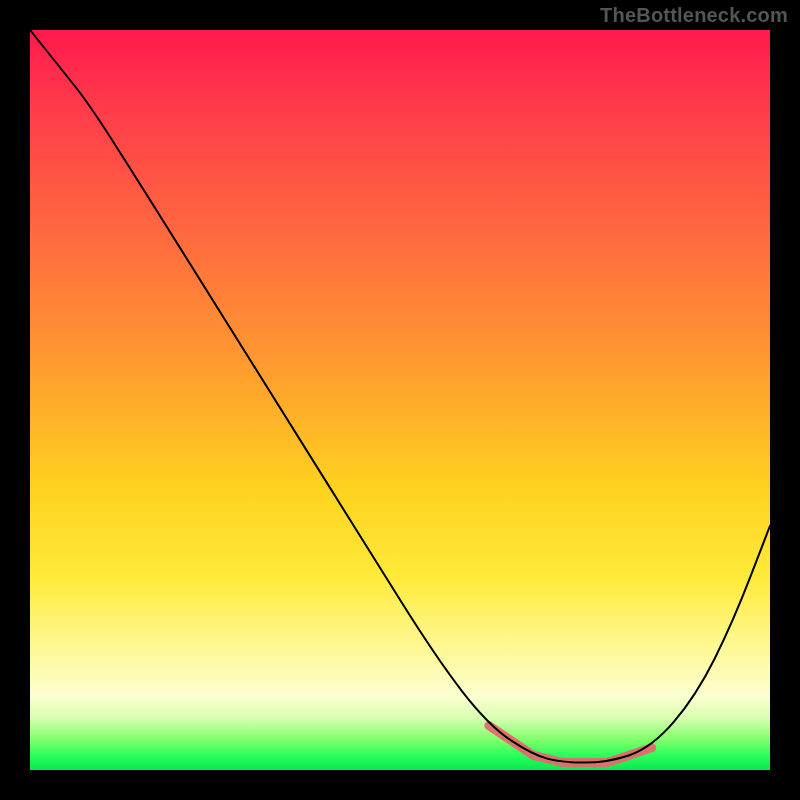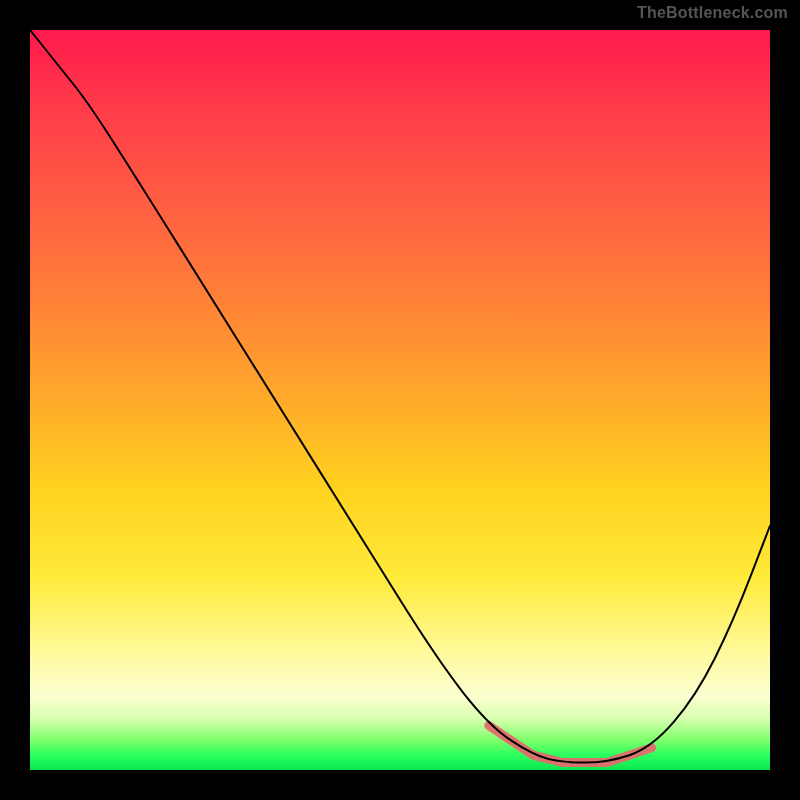--- a/index.html
+++ b/index.html
@@ -15,21 +15,21 @@
     position: relative;
     width: 800px;
     height: 800px;
     background: #000;
   }
   .watermark {
     position: absolute;
     top: 4px;
     right: 12px;
     color: #555;
-    font-size: 16px;
+    font-size: 20px;
     font-weight: 600;
     letter-spacing: 0.2px;
     z-index: 20;
   }
   .plot-area {
     position: absolute;
     left: 30px;
     top: 30px;
     width: 740px;
     height: 740px;

